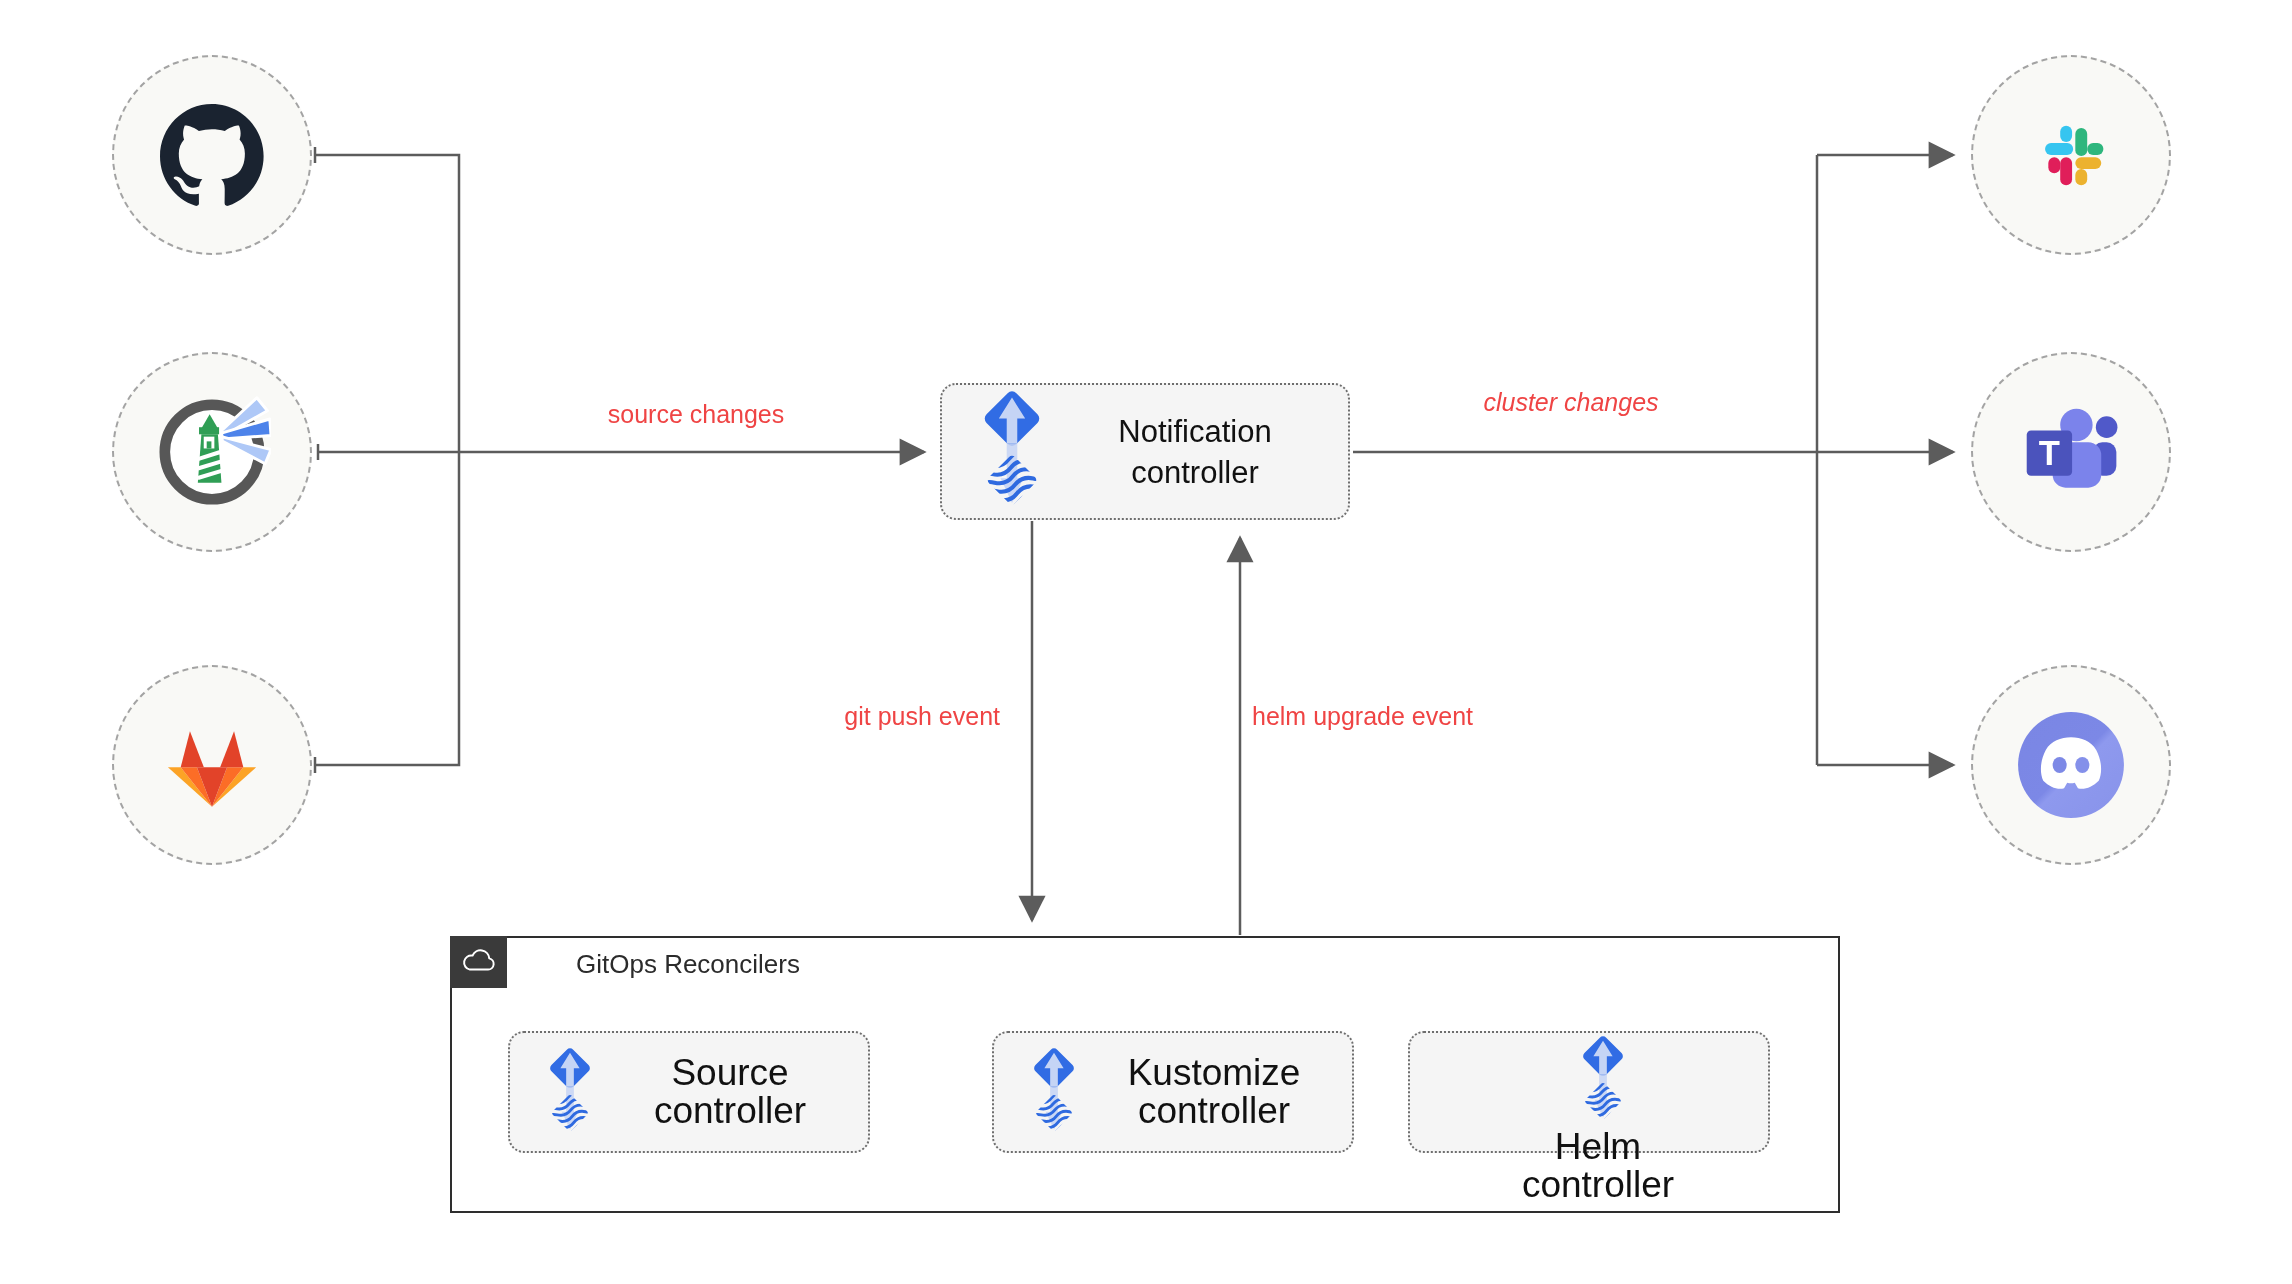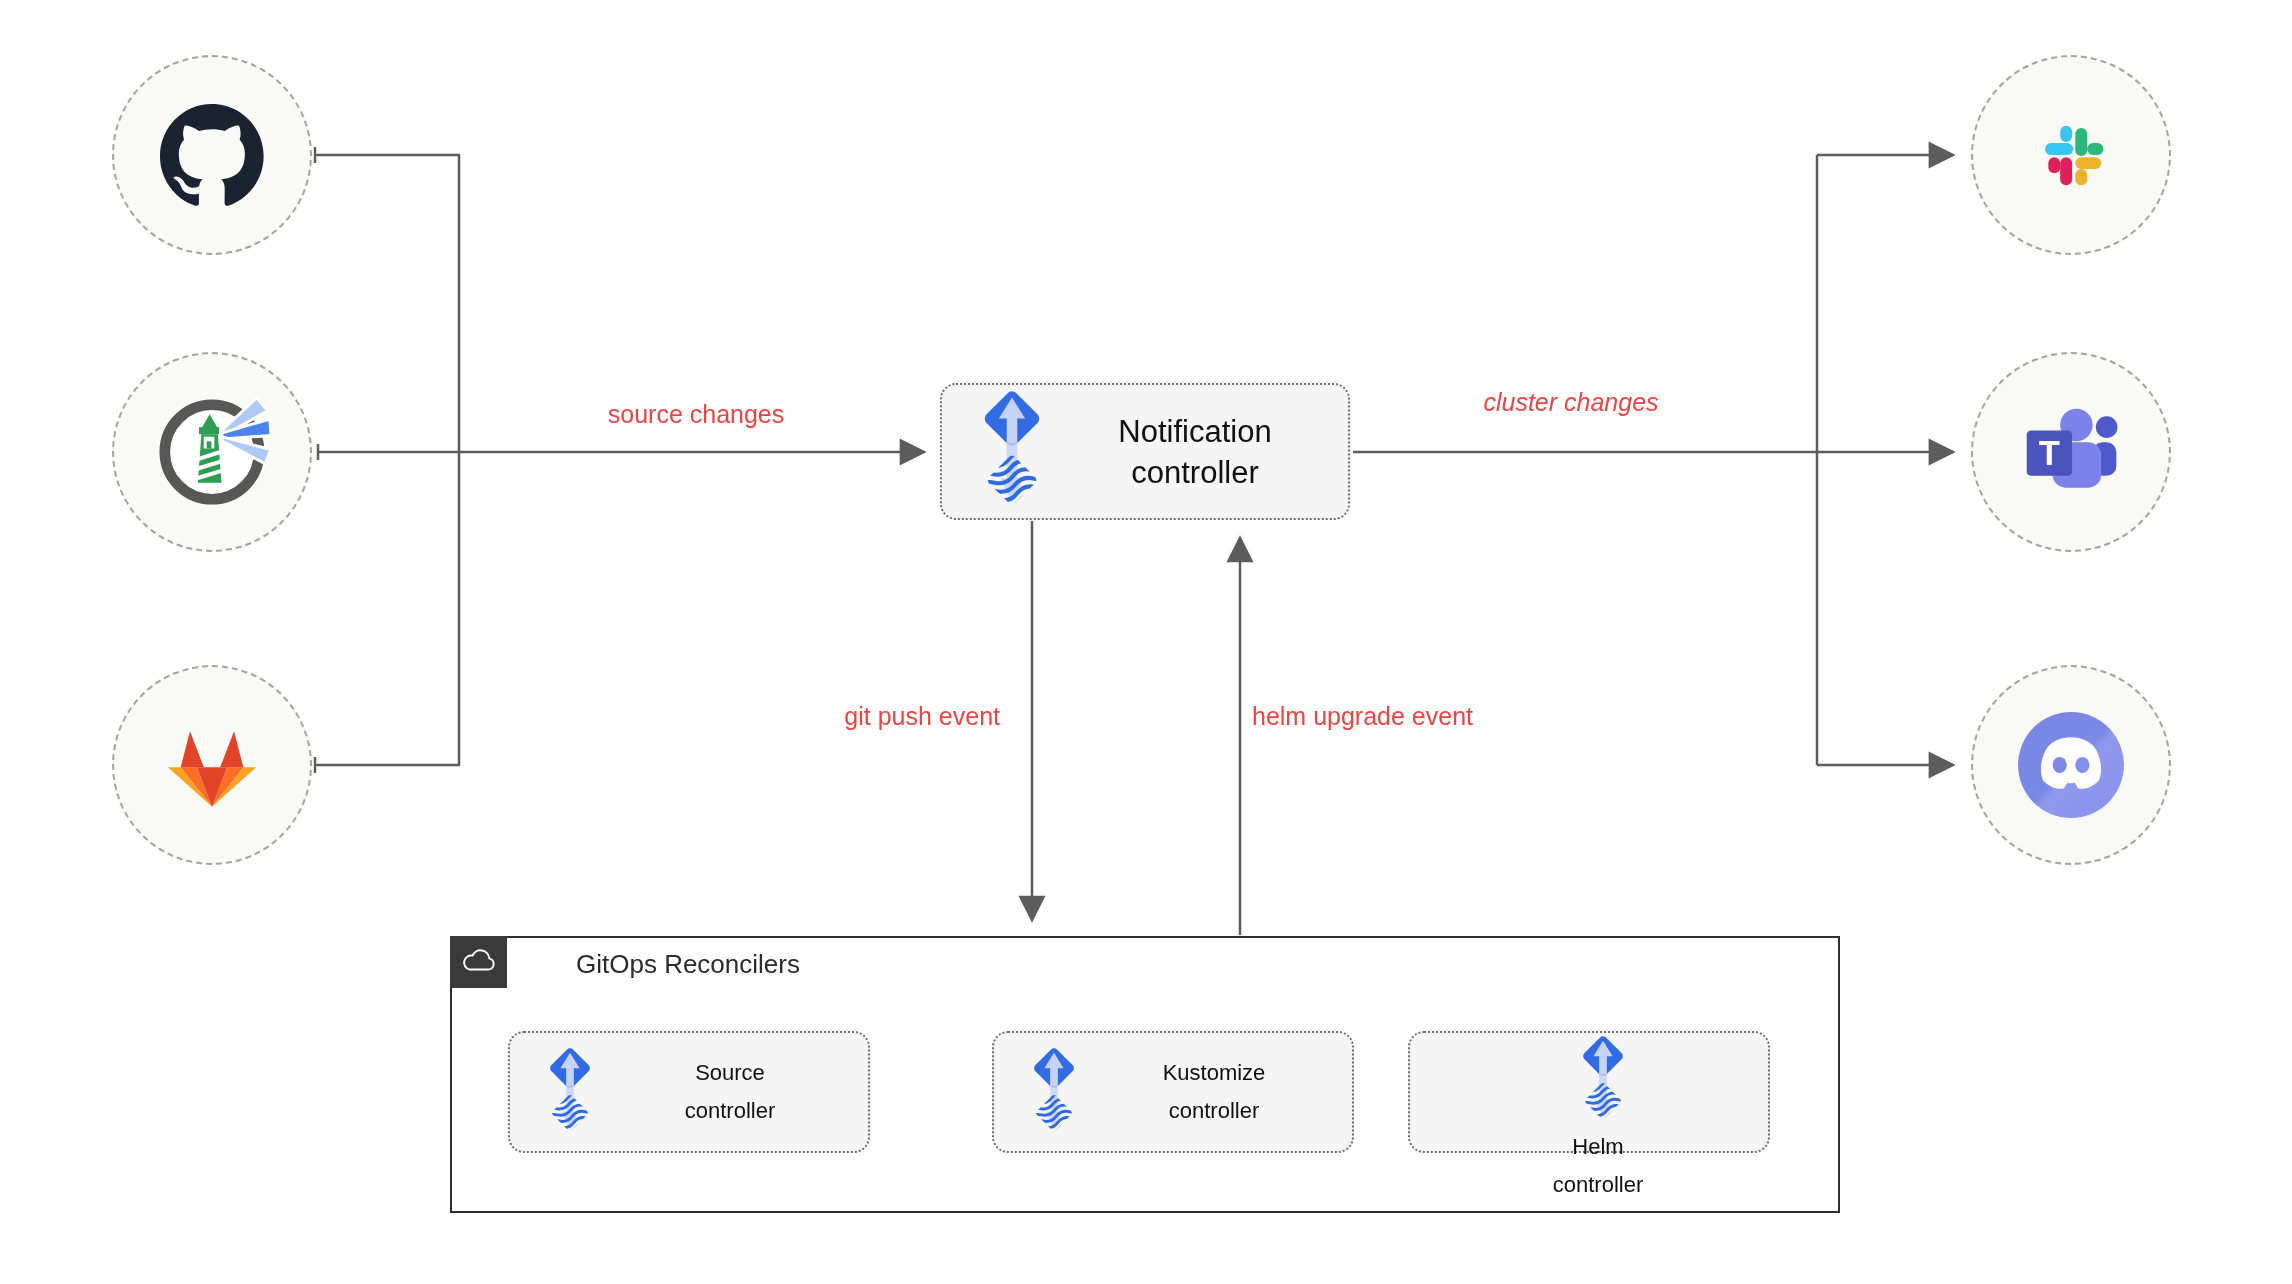--- a/index.html
+++ b/index.html
@@ -19,21 +19,21 @@
     display:flex;align-items:center;box-sizing:border-box;
   }
   .ctrl-box .flux-wrap{flex:0 0 auto;display:flex;align-items:center;justify-content:center;}
   .ctrl-box .ctrl-label{
     flex:1 1 auto;text-align:center;color:#111111;
   }
   .ctrl-label .ln{display:block;}
   #notification-box{left:940px;top:383px;width:410px;height:137px;padding-left:26px;align-items:center;}
   #notification-box .ctrl-label{font-size:31px;line-height:41px;padding-right:14px;}
   .reconciler-box{top:1031px;width:362px;height:122px;padding-left:28px;}
-  .reconciler-box .ctrl-label{font-size:22px;line-height:38px;padding-right:10px;}
+  .reconciler-box .ctrl-label{font-size:37px;line-height:38px;padding-right:10px;}
   
   #reconcilers-container{
     position:absolute;left:450px;top:936px;width:1390px;height:277px;
     border:2px solid #2e2e2e;background:#ffffff;box-sizing:border-box;
   }
   #reconcilers-header-square{
     position:absolute;left:-2px;top:-2px;width:57px;height:52px;background:#3a3a3a;
     display:flex;align-items:center;justify-content:center;
   }
   #reconcilers-title{

